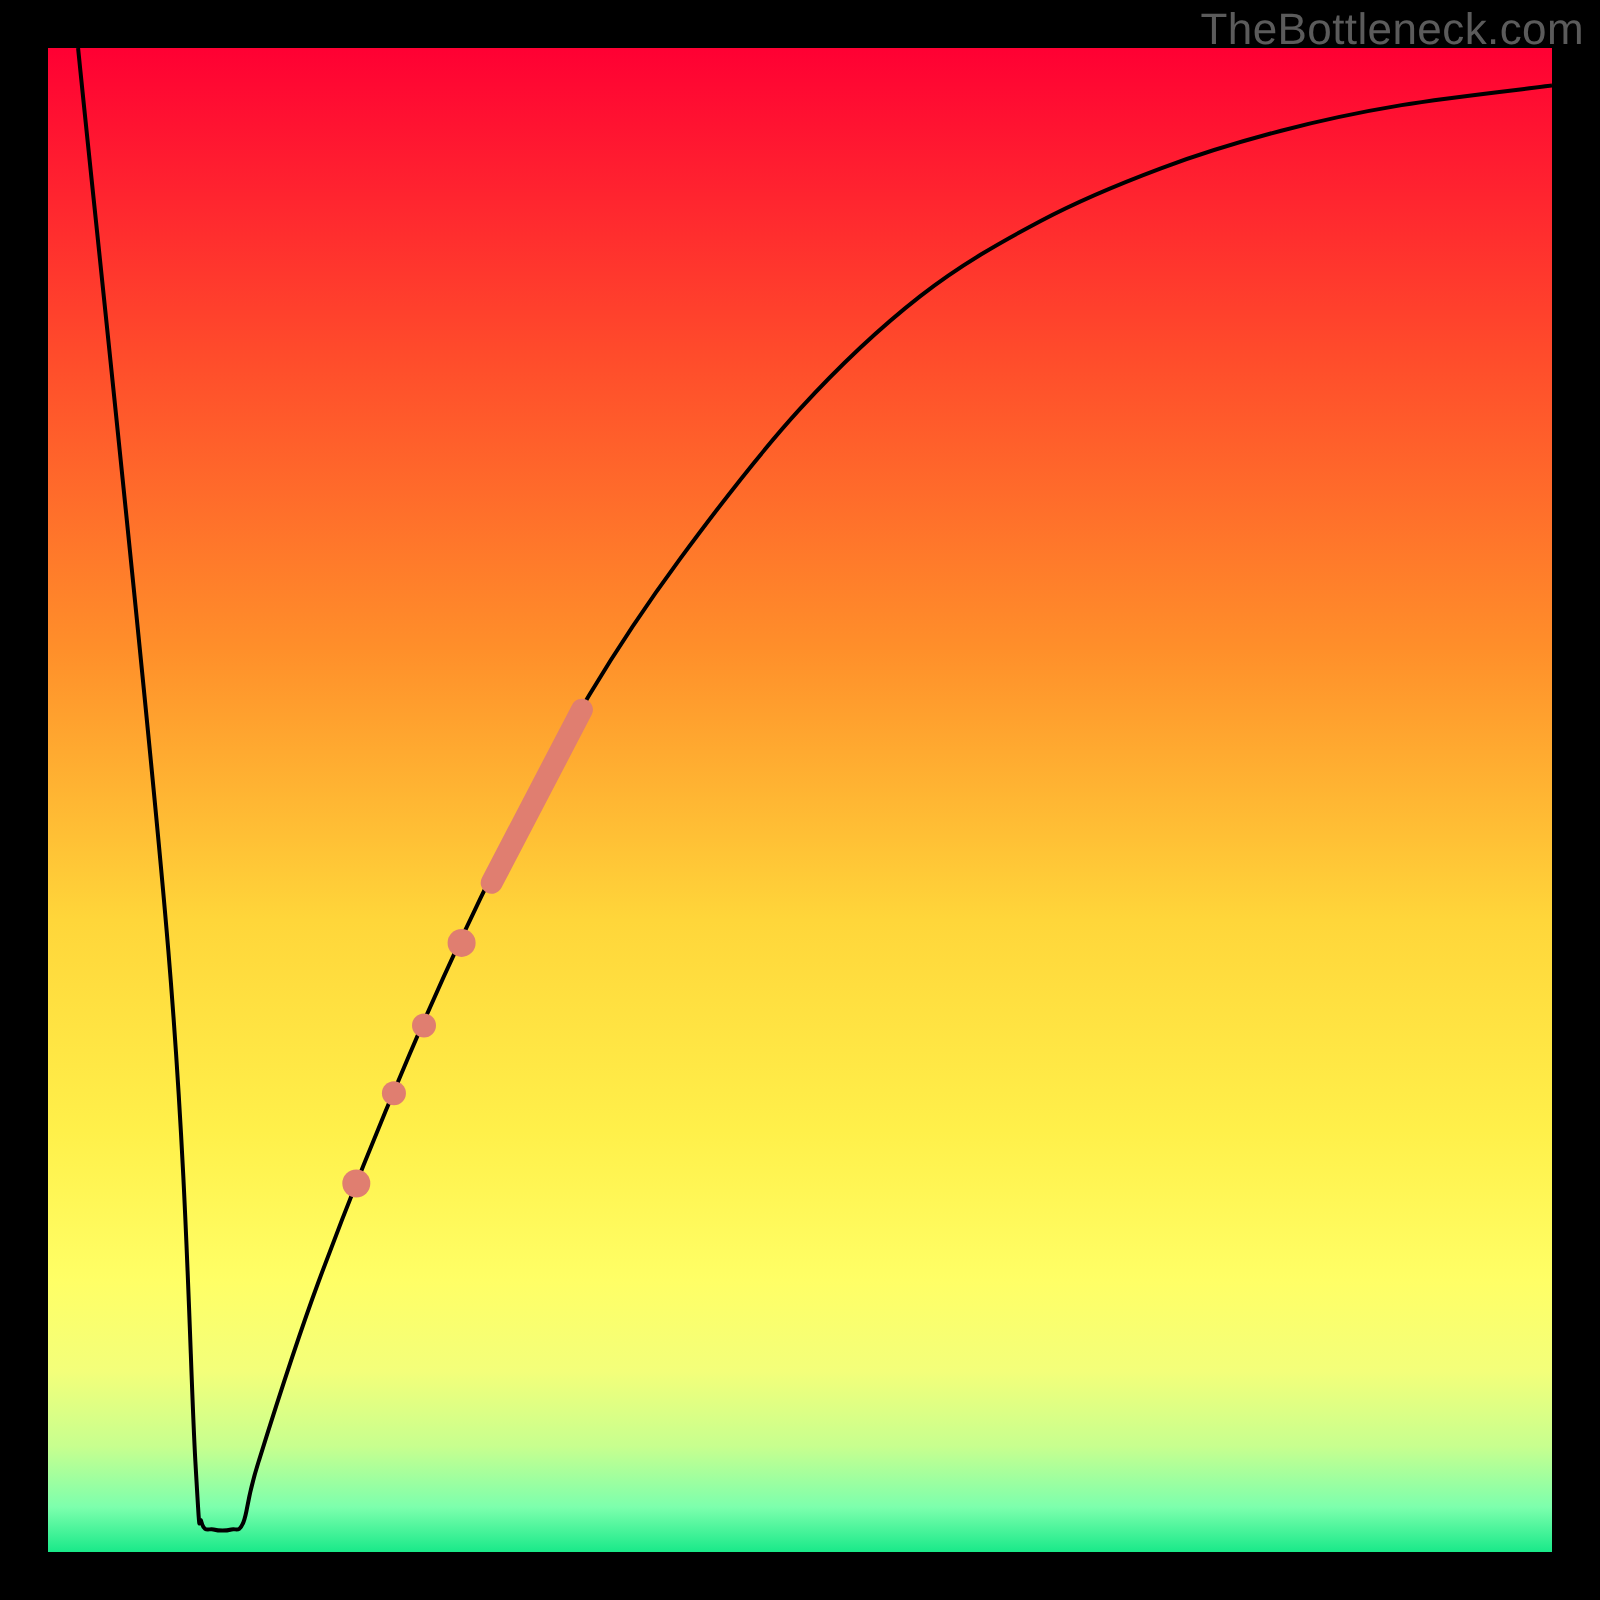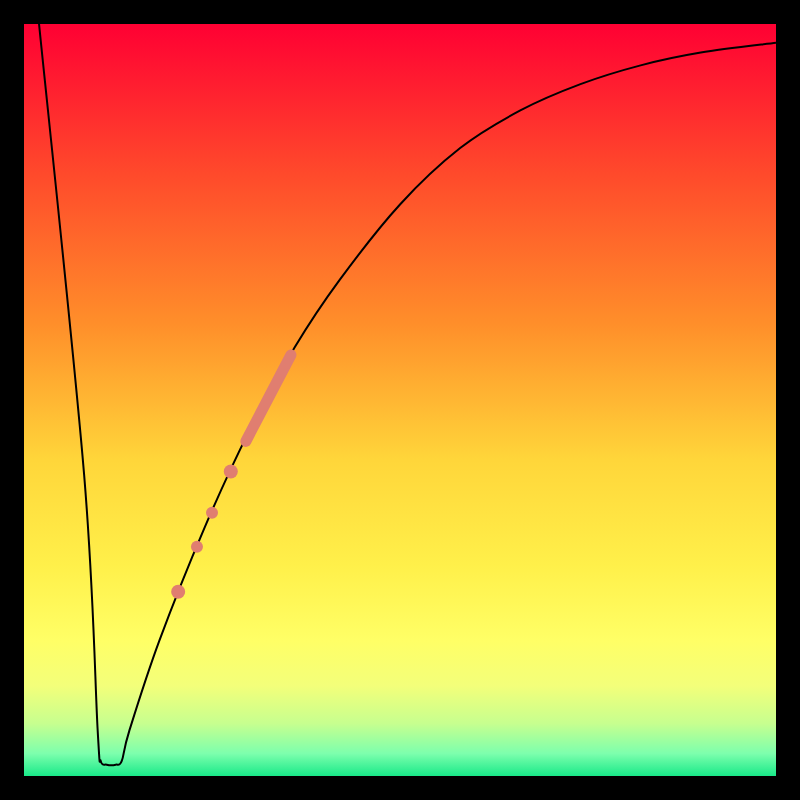--- a/index.html
+++ b/index.html
@@ -60,13 +60,14 @@
         </defs>
         <rect x="0" y="0" width="752" height="752" fill="url(#bg-grad)"></rect>
         <path d="M 15.040000000000001 0 C 22.560000000000002 75.2, 50.384 333.38666666666666, 60.160000000000004 451.2 C 69.936 569.0133333333333, 70.93866666666666 659.2533333333333, 73.696 706.88 C 76.45333333333333 754.5066666666667, 75.19999999999999 731.32, 76.704 736.96 C 78.208 742.6, 80.21333333333334 740.0933333333334, 82.72 740.72 C 85.22666666666666 741.3466666666667, 89.23733333333334 741.3466666666667, 91.744 740.72 C 94.25066666666666 740.0933333333334, 95.504 742.6, 97.76 736.96 C 100.016 731.32, 99.01333333333335 726.9333333333334, 105.28000000000002 706.88 C 111.54666666666668 686.8266666666666, 122.82666666666665 650.48, 135.35999999999999 616.64 C 147.89333333333332 582.8, 165.44 538.9333333333333, 180.48 503.84 C 195.51999999999998 468.74666666666667, 210.56 436.15999999999997, 225.6 406.08 C 240.64 376, 255.67999999999998 348.4266666666667, 270.71999999999997 323.36 C 285.76 298.29333333333335, 298.2933333333333 279.4933333333333, 315.84 255.67999999999995 C 333.38666666666666 231.86666666666662, 355.94666666666666 202.41333333333333, 376 180.48000000000002 C 396.05333333333334 158.5466666666667, 416.1066666666666 139.7466666666667, 436.15999999999997 124.08000000000004 C 456.2133333333333 108.41333333333337, 476.2666666666667 97.13333333333337, 496.32000000000005 86.48000000000002 C 516.3733333333334 75.82666666666667, 536.4266666666667 67.67999999999996, 556.48 60.15999999999997 C 576.5333333333333 52.639999999999965, 596.5866666666666 46.624000000000024, 616.64 41.360000000000014 C 636.6933333333334 36.096000000000004, 654.24 32.3359999999999, 676.8000000000001 28.575999999999908 C 699.3600000000001 24.815999999999917, 739.4666666666667 20.429333333333375, 752 18.800000000000068" fill="none" stroke="#000000" stroke-width="2"></path>
         <line x1="221.83999999999997" y1="417.36" x2="266.96" y2="330.87999999999994" stroke="#e07e70" stroke-width="11" stroke-linecap="round"></line>
         <circle cx="206.8" cy="447.44" r="7" fill="#e07e70"></circle>
         <circle cx="188" cy="488.8" r="6" fill="#e07e70"></circle>
         <circle cx="172.96" cy="522.64" r="6" fill="#e07e70"></circle>
         <circle cx="154.16" cy="567.76" r="7" fill="#e07e70"></circle>
       </svg>
   </div>
+  <div class="watermark">TheBottleneck.com</div>
 </div>
 
 </body></html>

